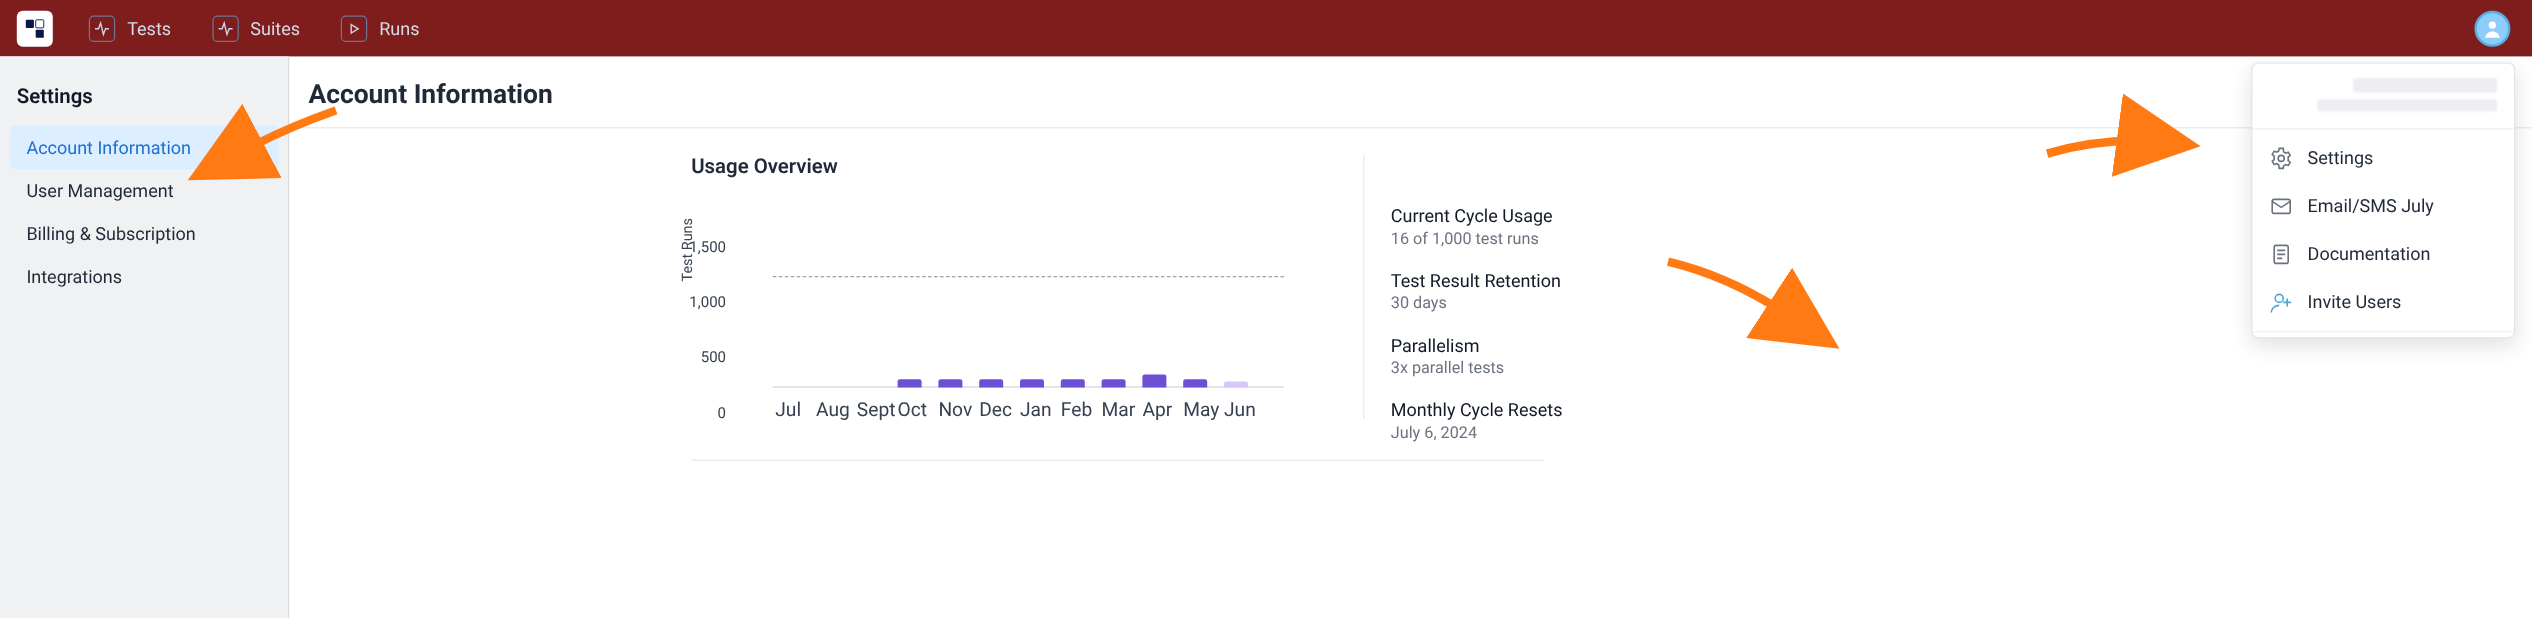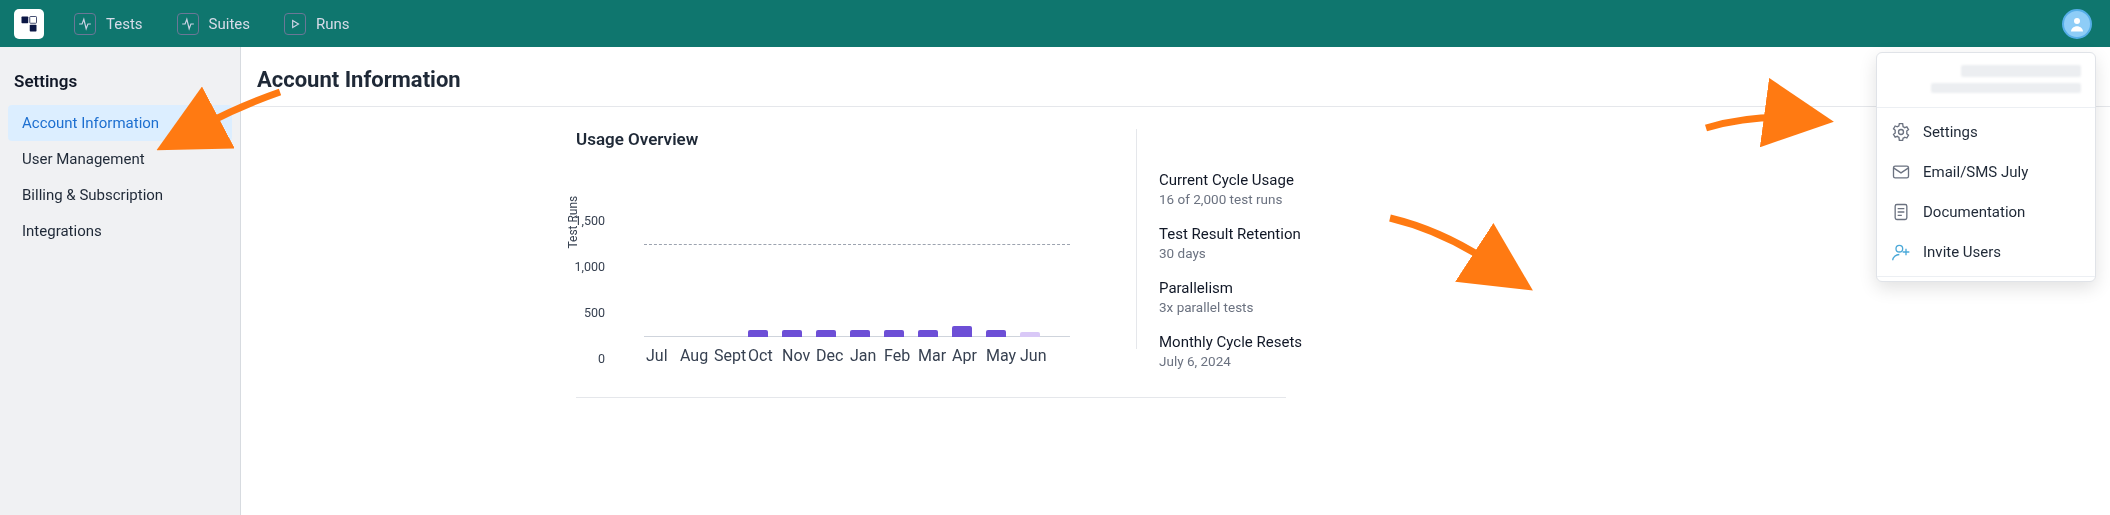--- a/index.html
+++ b/index.html
@@ -1,19 +1,19 @@
 <!DOCTYPE html>
 <html><head>
 <meta charset="utf-8">
 <style>
   * { box-sizing: border-box; margin: 0; padding: 0; }
   body { font-family: -apple-system, BlinkMacSystemFont, "Segoe UI", Roboto, Helvetica, Arial, sans-serif; color:#1f2937; background:#fff; width:2110px; height:515px; overflow:hidden; position:relative; }
 
   
-  .navbar { background:#0f766e; height:47px; display:flex; align-items:center; padding:0 14px; color:#e5e7eb; }
+  .navbar { background:#7f1d1d; height:47px; display:flex; align-items:center; padding:0 14px; color:#e5e7eb; }
   .logo-box { width:30px; height:30px; background:#fff; border-radius:5px; display:flex; align-items:center; justify-content:center; margin-right:30px; }
   .logo-box svg { width:18px; height:18px; }
   .nav-item { display:flex; align-items:center; gap:10px; margin-right:34px; font-size:15px; color:#d7dbe8; cursor:pointer; }
   .nav-item .nicon { width:22px; height:22px; display:flex; align-items:center; justify-content:center; border:1.5px solid #6b7797; border-radius:4px; }
   .nav-item .nicon svg { width:14px; height:14px; stroke:#cdd3e6; fill:none; }
   .nav-spacer { flex:1; }
   .avatar-head { width:30px; height:30px; border-radius:50%; background:#8ecdf7; border:2px solid #56aee8; display:flex; align-items:center; justify-content:center; cursor:pointer; margin-right:4px;}
   .avatar-head svg { width:18px; height:18px; fill:#fff; }
 
   
@@ -22,21 +22,21 @@
   .sidebar h2 { font-size:17px; font-weight:600; padding:0 14px 14px 14px; color:#111827; }
   .side-item { padding:9px 14px; font-size:15px; color:#1f2937; cursor:pointer; margin:0 8px; border-radius:4px; }
   .side-item.active { background:#dceeff; color:#1d6fd0; }
 
   .main { flex:1; border-left:1px solid #d7dbe0; position:relative; }
   .main-title { font-size:22px; font-weight:700; padding:20px 0 14px 16px; }
   .main-divider { height:1px; background:#e5e7eb; }
 
   .usage-section { padding:22px 0 0 335px; display:flex; align-items:flex-start; }
   .chart-block { width:500px; }
-  .chart-title { font-size:17px; font-weight:600; margin-bottom:36px; }
+  .chart-title { font-size:17px; font-weight:600; margin-bottom:22px; }
   .plot { position:relative; width:460px; height:180px; margin-left:34px; }
   .plot .ylabel { position:absolute; left:-44px; top:50%; transform:rotate(-90deg) translateX(50%); transform-origin:left top; font-size:12px; color:#374151; }
   .ytick-row { position:absolute; left:0; right:0; display:flex; align-items:center; }
   .ytick-row .ylbl { position:absolute; left:-5px; transform:translateX(-100%); font-size:12.5px; color:#374151;margin-top:44px; }
   .ytick-row .gline { flex:1; height:1px; }
   .bars { position:absolute; left:36px; right:4px; bottom:28px; height:138px; display:flex; align-items:flex-end; gap:14px; }
   .bar { width:20px; border-radius:2px 2px 0 0; }
   .xlabels { position:absolute; left:36px; right:4px; bottom:0; display:flex; gap:14px; }
   .xl { width:20px; text-align:center; font-size:16px; color:#374151; }
   .chart-bottom-line { height:1px; background:#e5e7eb; margin:32px 0 0 0; width:710px; }
@@ -169,21 +169,21 @@
               <div class="xl">May</div>
               <div class="xl">Jun</div>
             </div>
           </div>
         <div class="chart-bottom-line"></div>
       </div>
 
       <div class="stats-col">
         <div class="stat">
           <div class="st-title">Current Cycle Usage</div>
-          <div class="st-sub">16 of 2,000 test runs</div>
+          <div class="st-sub">16 of 1,000 test runs</div>
         </div>
         <div class="stat">
           <div class="st-title">Test Result Retention</div>
           <div class="st-sub">30 days</div>
         </div>
         <div class="stat">
           <div class="st-title">Parallelism</div>
           <div class="st-sub">3x parallel tests</div>
         </div>
         <div class="stat">

